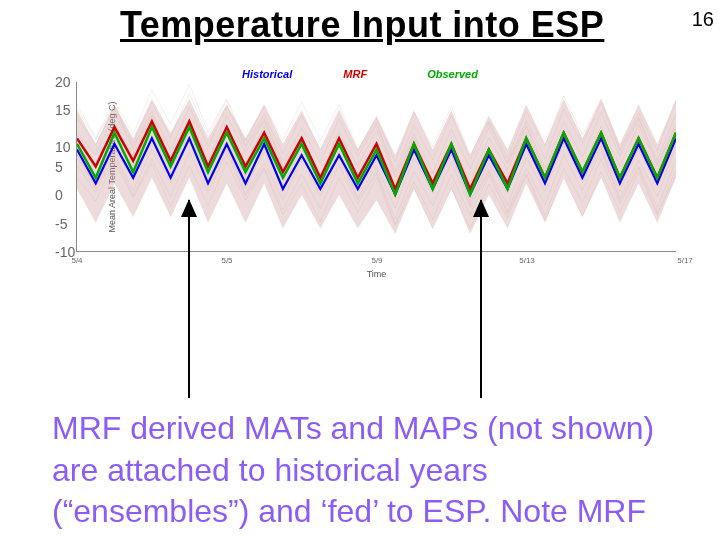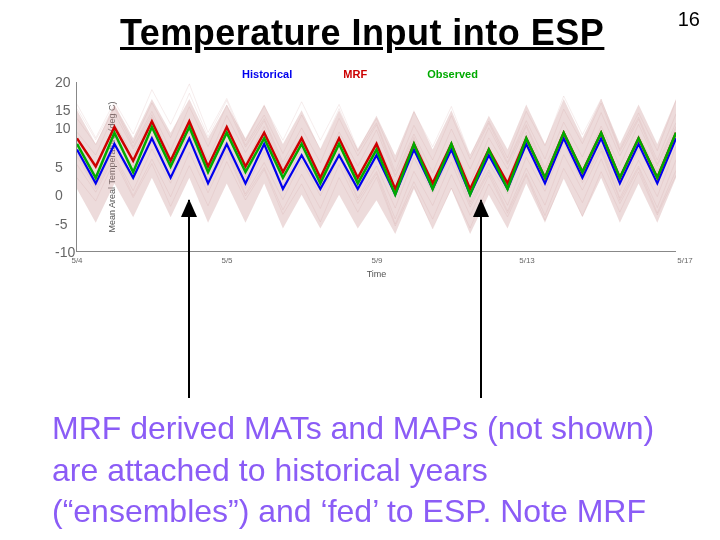--- a/index.html
+++ b/index.html
@@ -7,27 +7,27 @@
     width: 720px;
     height: 540px;
     background: #ffffff;
     font-family: Arial, sans-serif;
     position: relative;
     overflow: hidden;
   }
   .page-number {
     position: absolute;
     top: 8px;
-    right: 20px;
+    right: 6px;
     font-size: 20px;
     color: #000;
   }
   .title {
     position: absolute;
-    top: 12px;
+    top: 4px;
     left: 120px;
     font-size: 36px;
     font-weight: bold;
     font-family: "Comic Sans MS", "Arial Black", sans-serif;
     color: #000;
     text-decoration: underline;
     letter-spacing: 0.5px;
   }
   .chart-wrap {
     position: absolute;
@@ -43,21 +43,21 @@
     font-family: Arial, sans-serif;
     color: #000;
     margin-bottom: 2px;
   }
   .legend {
     text-align: center;
     font-size: 11px;
     font-weight: bold;
     margin-bottom: 2px;
   }
-  .legend span { margin: 0 24px; }
+  .legend span { margin: 0 24px; font-style: italic; }
   .leg-hist { color: #0000ee; }
   .leg-mrf  { color: #cc0000; }
   .leg-obs  { color: #00aa00; padding-left: 9px; }
   .plot-area {
     position: relative;
     width: 600px;
     height: 170px;
     margin-left: 36px;
     border-left: 1px solid #888;
     border-bottom: 1px solid #888;
@@ -153,21 +153,21 @@
         <path d="M0,26.699666929380925 L18.75,58.076969994745866 L37.5,23.817719905670344 L56.25,61.49635826808418 L75,20.99563157530497 L93.75,55.94673982682248 L112.5,11.25165695262973 L131.25,55.04912142268826 L150,18.50144817281131 L168.75,63.581578500446994 L187.5,33.19271103271589 L206.25,71.93534599602329 L225,33.175438828141836 L243.75,67.84852571097159 L262.5,26.733648270210637 L281.25,69.59345021404619 L300,41.01143042479026 L318.75,89.88736949473818 L337.5,43.54029402972566 L356.25,78.40405053116228 L375,33.78005232534383 L393.75,77.75324242238857 L412.5,41.35295010696785 L431.25,80.7739150569327 L450,38.913659073441465 L468.75,77.47715979261709 L487.5,27.29927121020725 L506.25,62.04625615503724 L525,21.10789833942158 L543.75,69.77992160509518 L562.5,35.53567197319268 L581.25,78.60490566937926 L600,32.07929446779909" fill="none" stroke="#c99" stroke-width="0.5" stroke-opacity="0.35"></path>
         <path d="M0,22.364461441993058 L18.75,56.11864040453284 L37.5,19.714502500747784 L56.25,52.34969767309532 L75,7.72374967232156 L93.75,42.58974374116157 L112.5,1.914066526176157 L131.25,50.793650427485844 L150,16.5447637152171 L168.75,59.4006718650089 L187.5,23.947820504876773 L206.25,58.61903191267086 L225,19.861433702872375 L243.75,58.608814683936814 L262.5,22.55687193535087 L281.25,67.63672112767051 L300,36.75177364561873 L318.75,80.54461984698554 L337.5,30.181069681257867 L356.25,65.13455762873264 L375,24.63859004627861 L393.75,73.65409866690501 L412.5,39.394486643028245 L431.25,76.43446948561994 L450,29.47344878615027 L468.75,64.07655922618812 L487.5,14.075799208248128 L506.25,53.0033841948957 L525,17.08530313350346 L543.75,67.81803450516487 L562.5,31.115421519795433 L581.25,69.0676607777014 L600,18.63886342874673" fill="none" stroke="#c99" stroke-width="0.5" stroke-opacity="0.35"></path>
         <path d="M0,68 L18.75,102 L37.5,62.33333333333334 L56.25,96.33333333333333 L75,56.66666666666667 L93.75,96.33333333333333 L112.5,56.66666666666667 L131.25,102 L150,62.33333333333334 L168.75,102 L187.5,62.33333333333334 L206.25,107.66666666666667 L225,73.66666666666667 L243.75,107.66666666666667 L262.5,73.66666666666667 L281.25,107.66666666666667 L300,73.66666666666667 L318.75,113.33333333333334 L337.5,68 L356.25,107.66666666666667 L375,68 L393.75,113.33333333333334 L412.5,73.66666666666667 L431.25,107.66666666666667 L450,62.33333333333334 L468.75,102 L487.5,56.66666666666667 L506.25,96.33333333333333 L525,56.66666666666667 L543.75,102 L562.5,62.33333333333334 L581.25,102 L600,56.66666666666667" fill="none" stroke="#0000ee" stroke-width="2.2"></path>
         <path d="M0,56.66666666666667 L18.75,85 L37.5,45.33333333333334 L56.25,79.33333333333333 L75,39.66666666666666 L93.75,79.33333333333333 L112.5,39.66666666666666 L131.25,85 L150,45.33333333333334 L168.75,85 L187.5,51.000000000000014 L206.25,90.66666666666667 L225,56.66666666666667 L243.75,96.33333333333333 L262.5,56.66666666666667 L281.25,96.33333333333333 L300,62.33333333333334 L318.75,107.66666666666667 L337.5,62.33333333333334 L356.25,102 L375,62.33333333333334 L393.75,107.66666666666667 L412.5,68 L431.25,102 L450,56.66666666666667 L468.75,96.33333333333333 L487.5,51.000000000000014 L506.25,90.66666666666667 L525,51.000000000000014 L543.75,96.33333333333333 L562.5,56.66666666666667 L581.25,96.33333333333333 L600,51.000000000000014" fill="none" stroke="#cc0000" stroke-width="2.5"></path>
         <path d="M0,62.33333333333334 L18.75,96.33333333333333 L37.5,51.000000000000014 L56.25,90.66666666666667 L75,45.33333333333334 L93.75,85 L112.5,45.33333333333334 L131.25,90.66666666666667 L150,51.000000000000014 L168.75,90.66666666666667 L187.5,56.66666666666667 L206.25,96.33333333333333 L225,62.33333333333334 L243.75,102 L262.5,62.33333333333334 L281.25,102 L300,68 L318.75,113.33333333333334 L337.5,62.33333333333334 L356.25,107.66666666666667 L375,62.33333333333334 L393.75,113.33333333333334 L412.5,68 L431.25,107.66666666666667 L450,56.66666666666667 L468.75,96.33333333333333 L487.5,51.000000000000014 L506.25,90.66666666666667 L525,51.000000000000014 L543.75,96.33333333333333 L562.5,56.66666666666667 L581.25,96.33333333333333 L600,51.000000000000014" fill="none" stroke="#00aa00" stroke-width="2.5"></path>
       </svg>
   <div class="ytick" style="top: 170px;">-10</div>
       <div class="ytick" style="top: 141.667px;">-5</div>
       <div class="ytick" style="top: 113.333px;">0</div>
       <div class="ytick" style="top: 85px;">5</div>
-      <div class="ytick" style="top: 46px;">10</div>
+      <div class="ytick" style="top: 65px;">10</div>
       <div class="ytick" style="top: 28.3333px;">15</div>
       <div class="ytick" style="top: 0px;">20</div>
       <div class="xtick" style="left: 0px;">5/4</div>
       <div class="xtick" style="left: 150px;">5/5</div>
       <div class="xtick" style="left: 300px;">5/9</div>
       <div class="xtick" style="left: 450px;">5/13</div>
       <div class="xtick" style="left: 600px; padding-left: 16px;">5/17</div>
     </div>
 </div>
 

